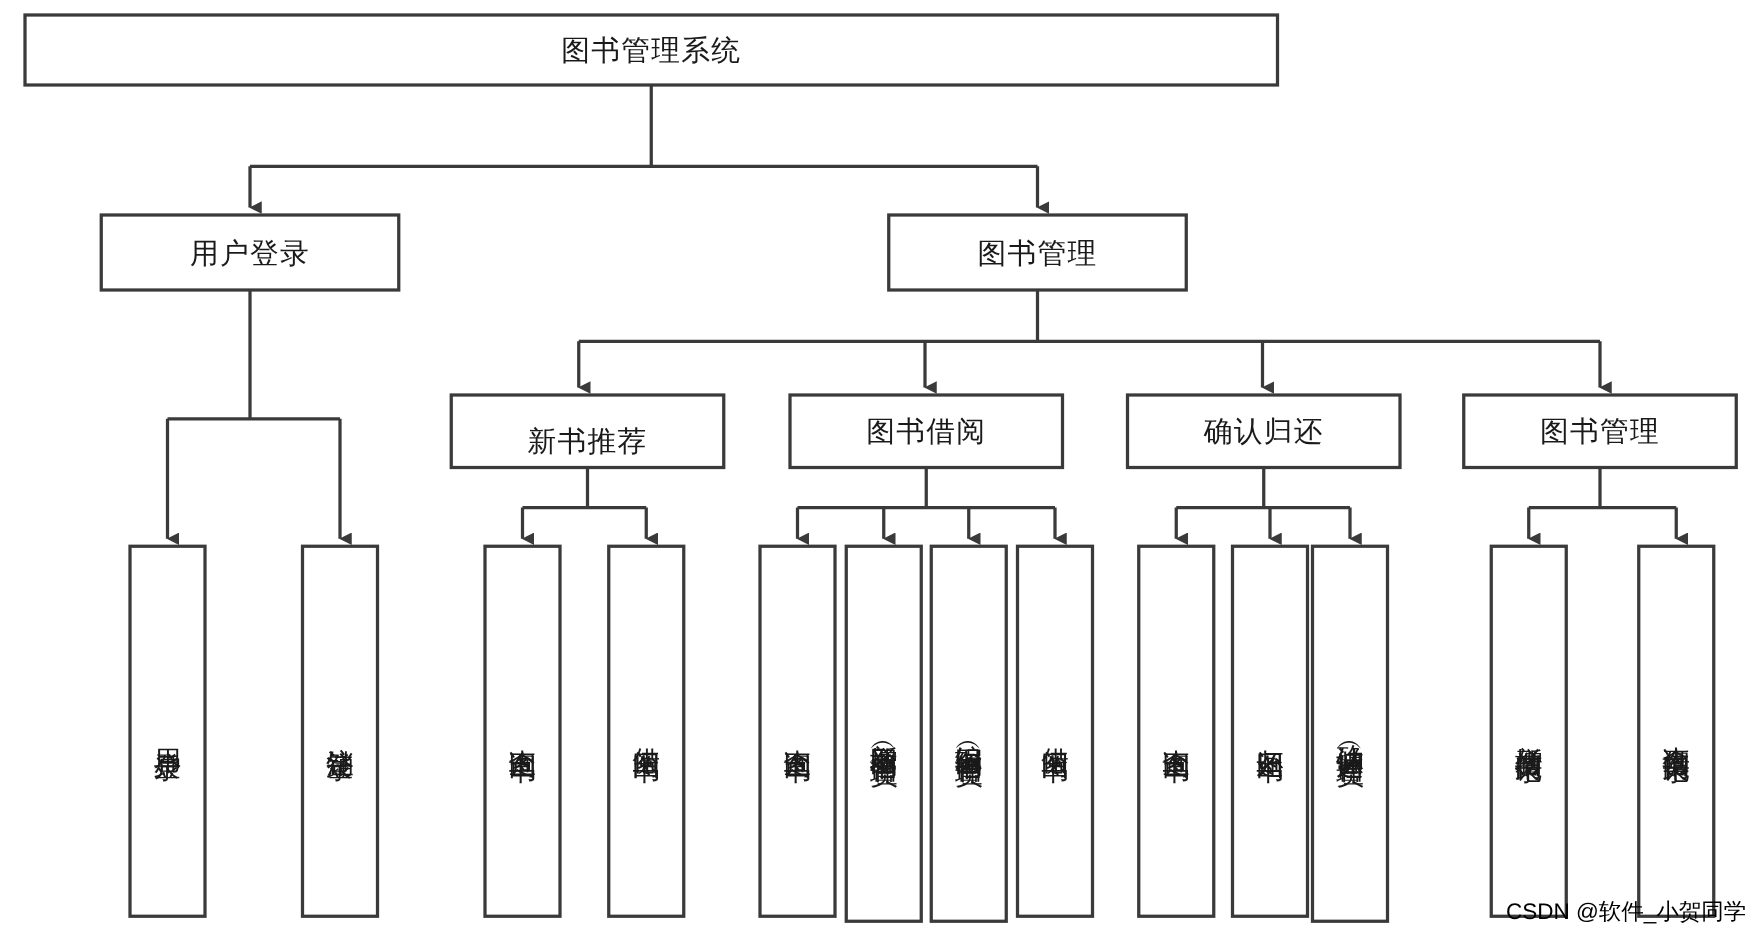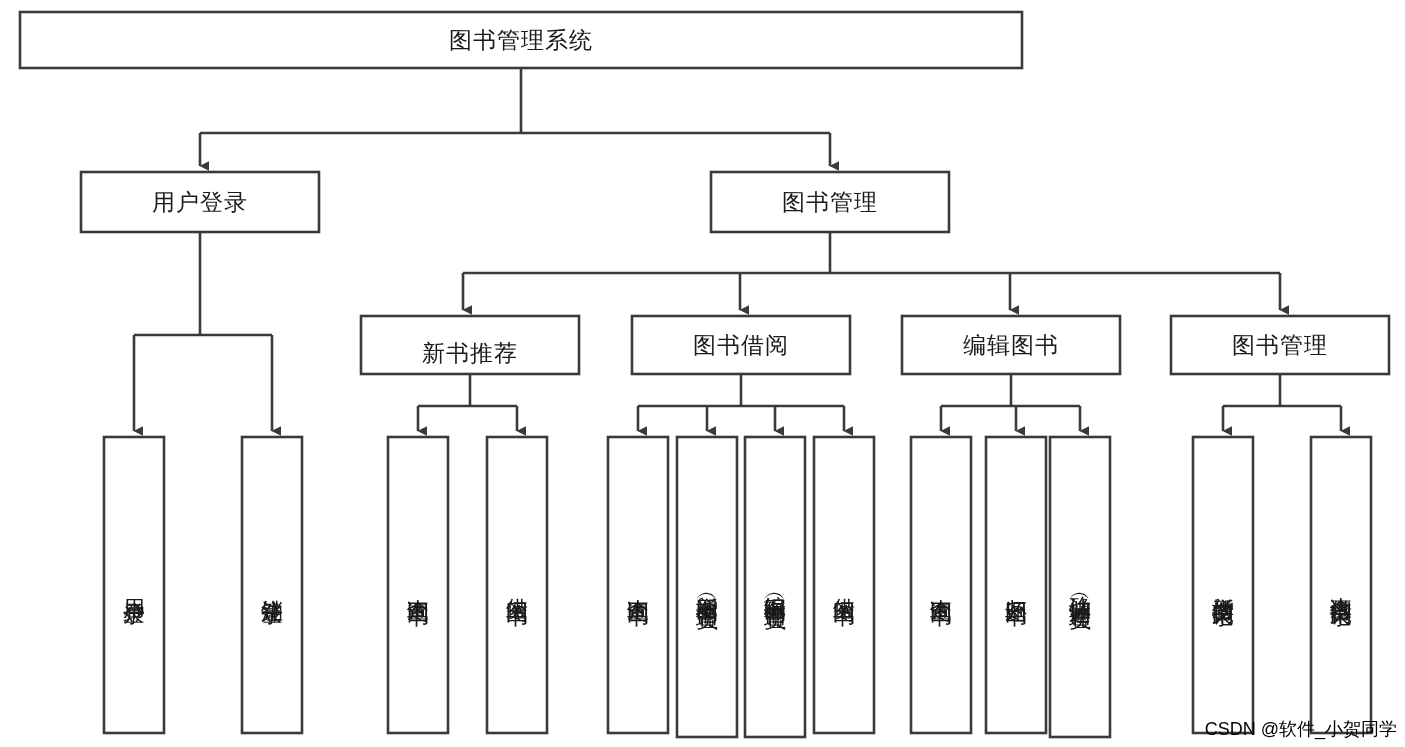--- a/index.html
+++ b/index.html
@@ -180,21 +180,21 @@
 
   <div class="hlabel-wrap" style="left:361px; top:316px; width:218px; height:74px;">
     <span class="hlabel-text">新书推荐</span>
   </div>
 
   <div class="hlabel-wrap" style="left:632px; top:316px; width:218px; height:58px;">
     <span class="hlabel-text">图书借阅</span>
   </div>
 
   <div class="hlabel-wrap" style="left:902px; top:316px; width:218px; height:58px;">
-    <span class="hlabel-text">编辑图书</span>
+    <span class="hlabel-text">确认归还</span>
   </div>
 
   <div class="hlabel-wrap" style="left:1171px; top:316px; width:218px; height:58px;">
     <span class="hlabel-text">图书管理</span>
   </div>
 
   <div class="vlabel-wrap" style="left:104px; top:437px; width:60px; height:296px;">
     <span class="vlabel-text">用户登录</span>
   </div>
   <div class="vlabel-wrap" style="left:242px; top:437px; width:60px; height:296px;">

